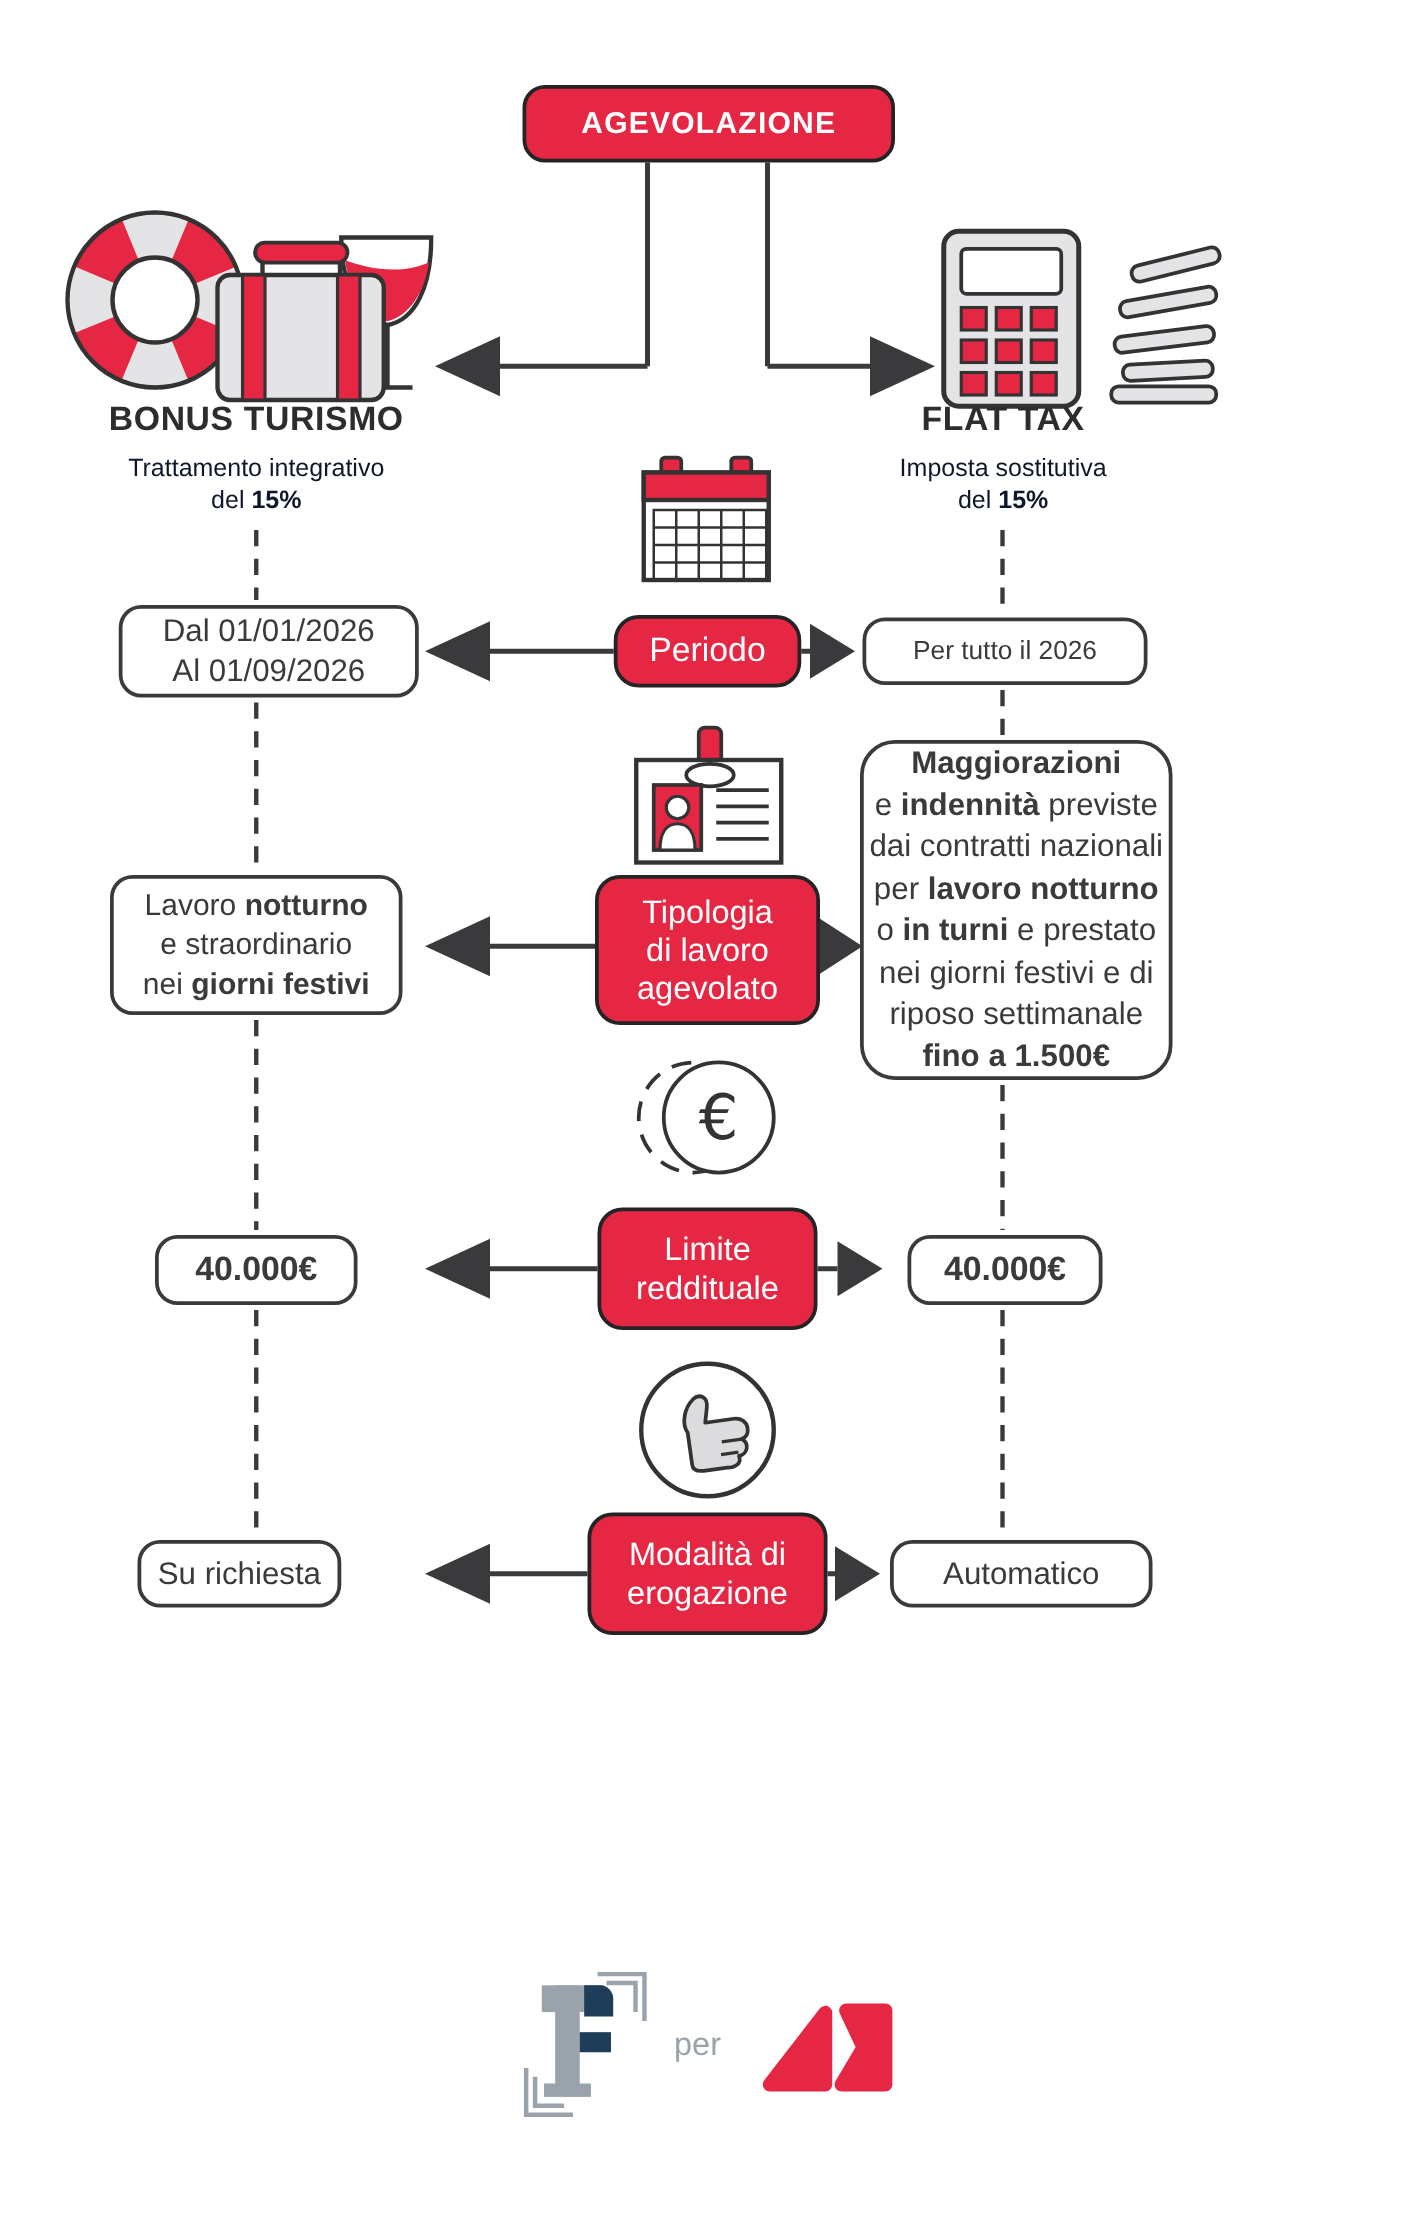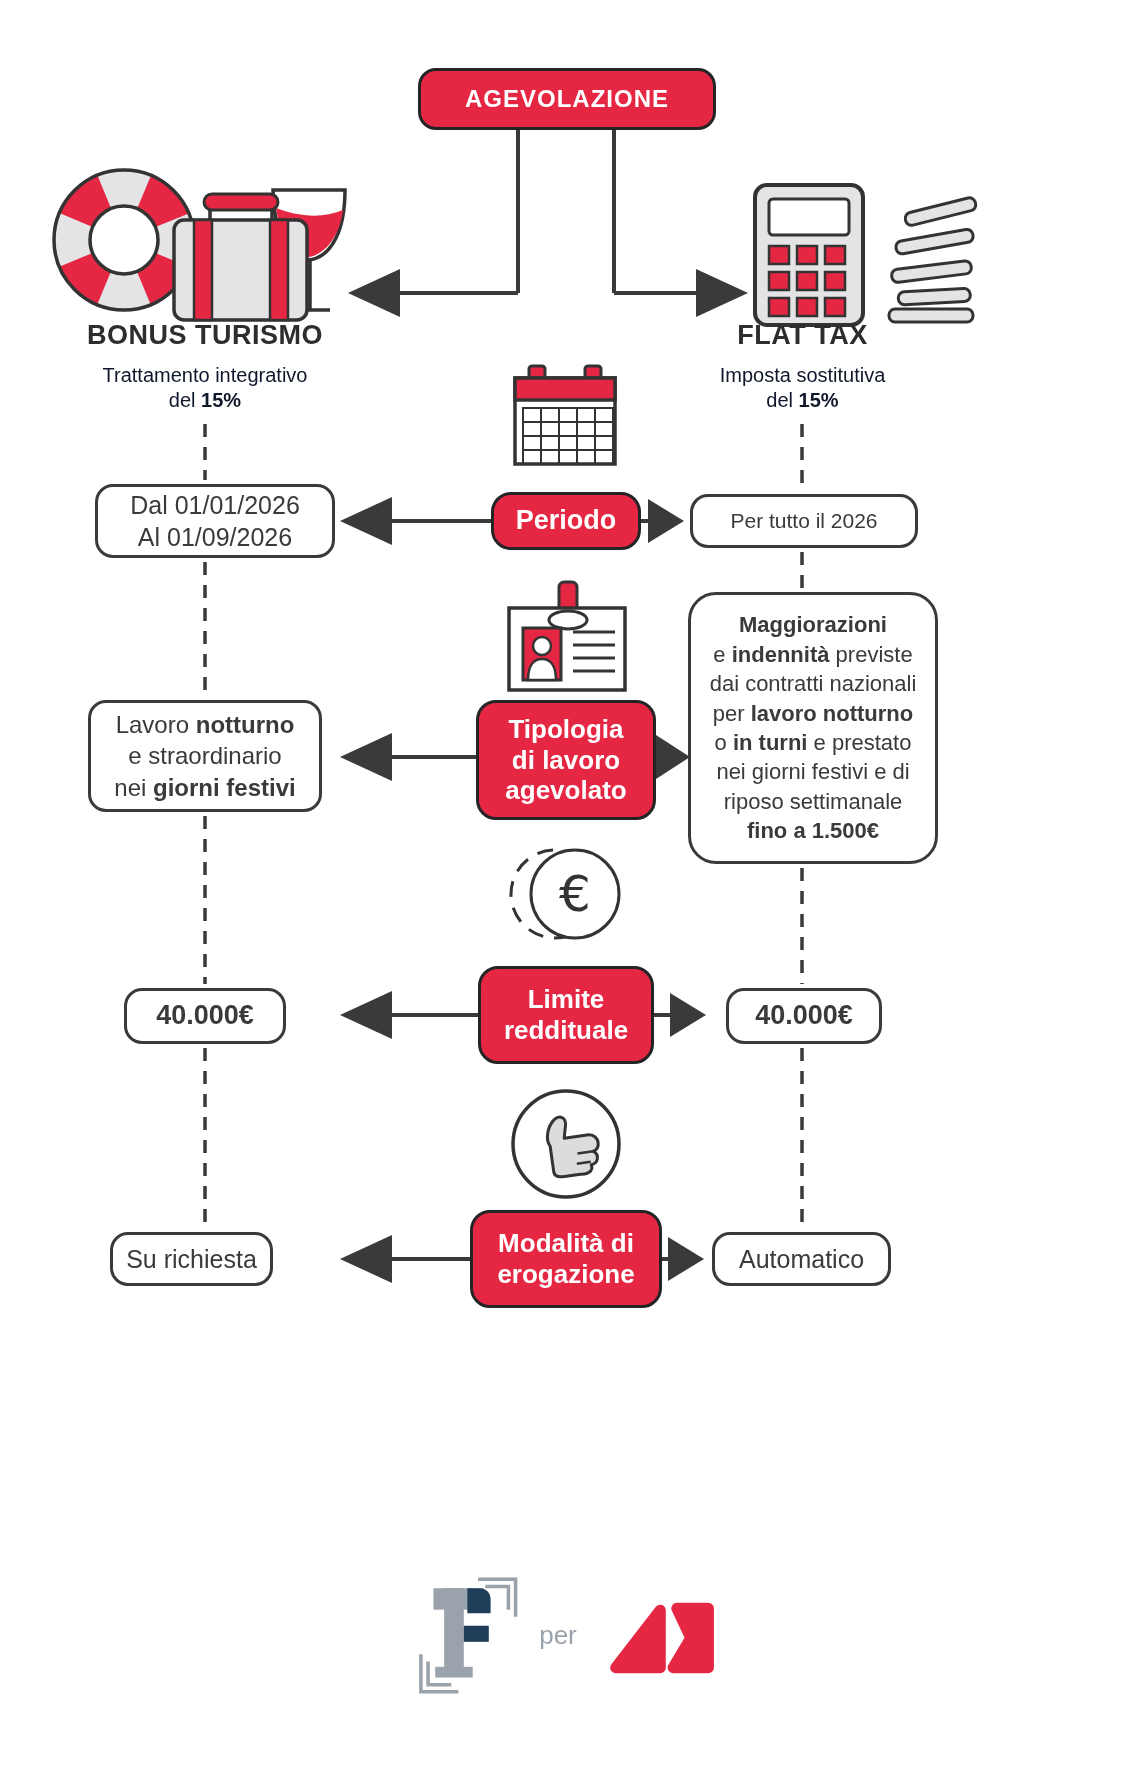--- a/index.html
+++ b/index.html
@@ -1,21 +1,21 @@
 <!DOCTYPE html>
 <html><head>
 <meta charset="utf-8">
 <style>
   html,body{margin:0;padding:0;background:#fff;}
   .canvas{position:relative;width:1133px;height:1785px;background:#ffffff;
           font-family:"Liberation Sans","DejaVu Sans",sans-serif;color:#3a3a3c;overflow:hidden;}
   svg{display:block;}
   .overlay{position:absolute;left:0;top:0;}
   .pill{position:absolute;background:#E62743;border:3px solid #242426;border-radius:20px;
-        color:#fff;font-weight:700;display:flex;align-items:center;justify-content:center;
+        color:#fff;font-weight:400;display:flex;align-items:center;justify-content:center;
         text-align:center;line-height:1.18;box-sizing:border-box;}
   .pill.title{font-size:24px;font-weight:800;letter-spacing:1px;border-radius:18px;}
   .box{position:absolute;background:#fff;border:3px solid #3a3a3c;border-radius:18px;
        display:flex;flex-direction:column;align-items:center;justify-content:center;
        text-align:center;font-weight:500;line-height:1.3;box-sizing:border-box;color:#3a3a3c;}
   .box.big{border-radius:28px;line-height:1.34;}
   .b{font-weight:800;}
   .hdr{position:absolute;text-align:center;}
   .hdr .t{font-size:27px;font-weight:800;color:#2d2d2f;letter-spacing:.5px;margin-bottom:12px;}
   .hdr .s{font-size:20px;line-height:1.26;color:#0f172a;font-weight:500;}
@@ -176,21 +176,21 @@
   </svg>
 
   <div class="box" style="left:88px;top:700px;width:234px;height:112px;font-size:24px;">
     <div><span>Lavoro </span><span class="b">notturno</span></div>
     <div><span>e straordinario</span></div>
     <div><span>nei </span><span class="b">giorni festivi</span></div>
   </div>
   <div class="pill" style="left:476px;top:700px;width:180px;height:120px;font-size:26px;padding:0 22px;">
     <span>Tipologia di lavoro agevolato</span>
   </div>
-  <div class="box big" style="left:688px;top:592px;width:250px;height:272px;font-size:22px;padding:0 4px;">
+  <div class="box big" style="left:688px;top:592px;width:250px;height:272px;font-size:25px;padding:0 4px;">
     <div><span class="b">Maggiorazioni</span></div>
     <div><span>e </span><span class="b">indennità</span><span> previste</span></div>
     <div><span>dai contratti nazionali</span></div>
     <div><span>per </span><span class="b">lavoro notturno</span></div>
     <div><span>o </span><span class="b">in turni</span><span> e prestato</span></div>
     <div><span>nei giorni festivi e di</span></div>
     <div><span>riposo settimanale</span></div>
     <div><span class="b">fino a 1.500€</span></div>
   </div>
 
@@ -219,21 +219,21 @@
       <path d="M68,69 h16 M66,79 h14" stroke="#333" stroke-width="2.5" fill="none"></path>
     </g>
   </svg>
 
   <div class="box" style="left:110px;top:1232px;width:163px;height:54px;font-size:25px;">
     <div><span>Su richiesta</span></div>
   </div>
   <div class="pill" style="left:470px;top:1210px;width:192px;height:98px;font-size:26px;padding:0 22px;">
     <span>Modalità di erogazione</span>
   </div>
-  <div class="box" style="left:712px;top:1232px;width:179px;height:54px;font-size:25px;">
+  <div class="box" style="left:712px;top:1232px;width:210px;height:54px;font-size:25px;">
     <div><span>Automatico</span></div>
   </div>
 
   <svg class="overlay" style="left:412px;top:1562px;" width="125" height="148" viewBox="0 0 140 155">
     <g fill="none" stroke="#9aa3ab" stroke-width="4">
       <path d="M74,14 H116 V56"></path>
         <path d="M82,22 H108 V48"></path>
       <path d="M10,98 V140 H52"></path>
         <path d="M18,106 V132 H44"></path>
     </g>

